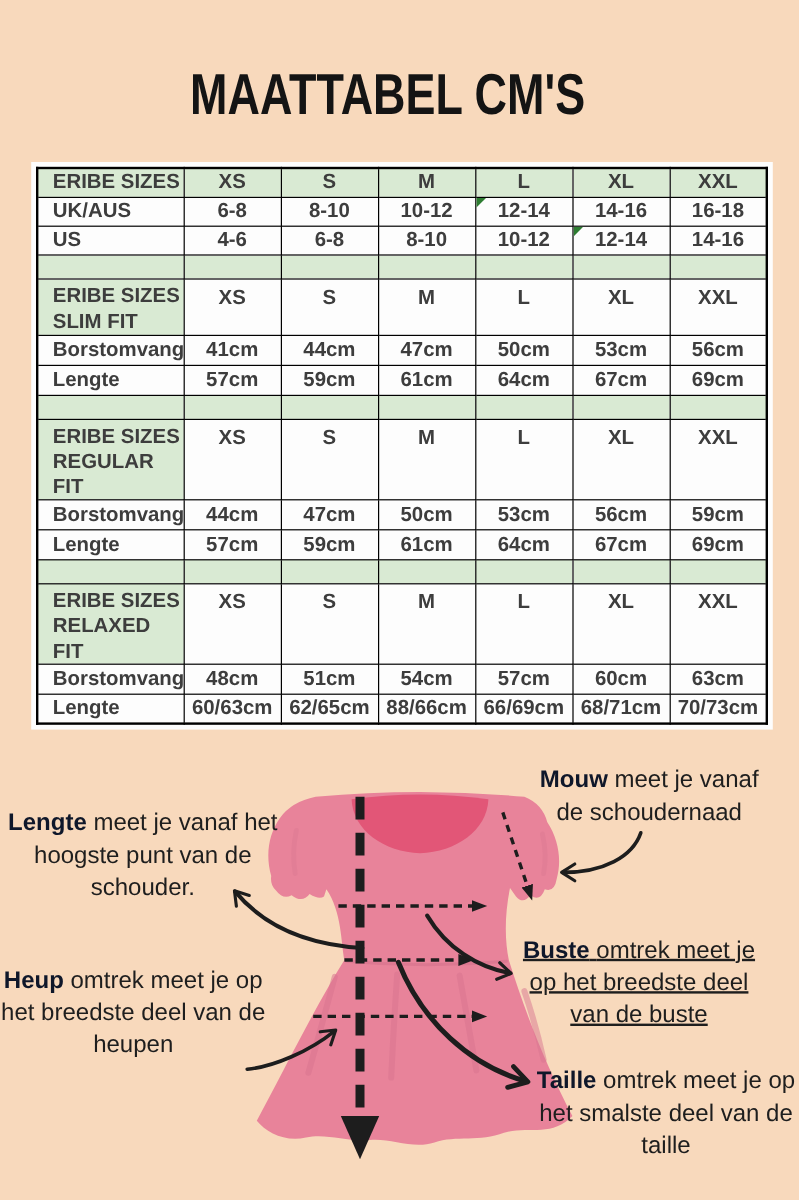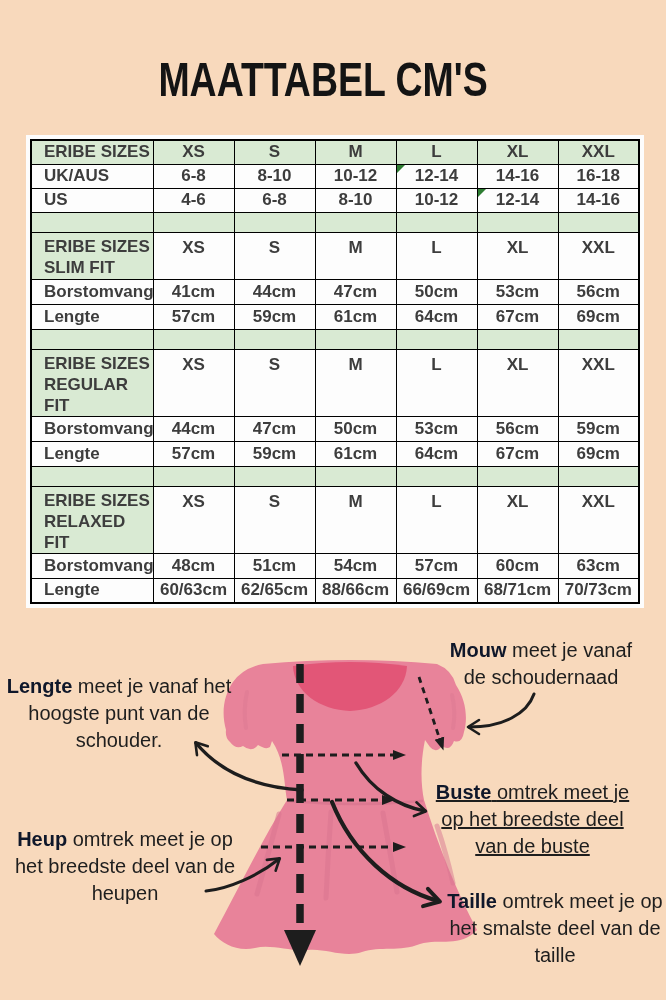--- a/index.html
+++ b/index.html
@@ -41,21 +41,21 @@
   }
   
   .note{
     position:absolute;text-align:center;color:#1e1e1e;
     font-size:20px;line-height:27px;
   }
   .note b{font-weight:bold;color:#0f172a;}
   #note-lengte{left:0px;top:673px;width:238px;}
   #note-mouw{left:438px;top:637px;width:206px;}
   #note-buste{left:430px;top:779px;width:205px;text-decoration:underline;}
-  #note-heup{left:0px;top:826px;width:222px;padding-left:14px;}
+  #note-heup{left:0px;top:804px;width:222px;}
   #note-taille{left:445px;top:888px;width:220px;}
   
   #diagram{position:absolute;left:0;top:600px;width:666px;height:400px;}
 </style>
 </head>
 <body>
 
 <div class="title">
   <span>MAATTABEL CM'S</span>
 </div>

